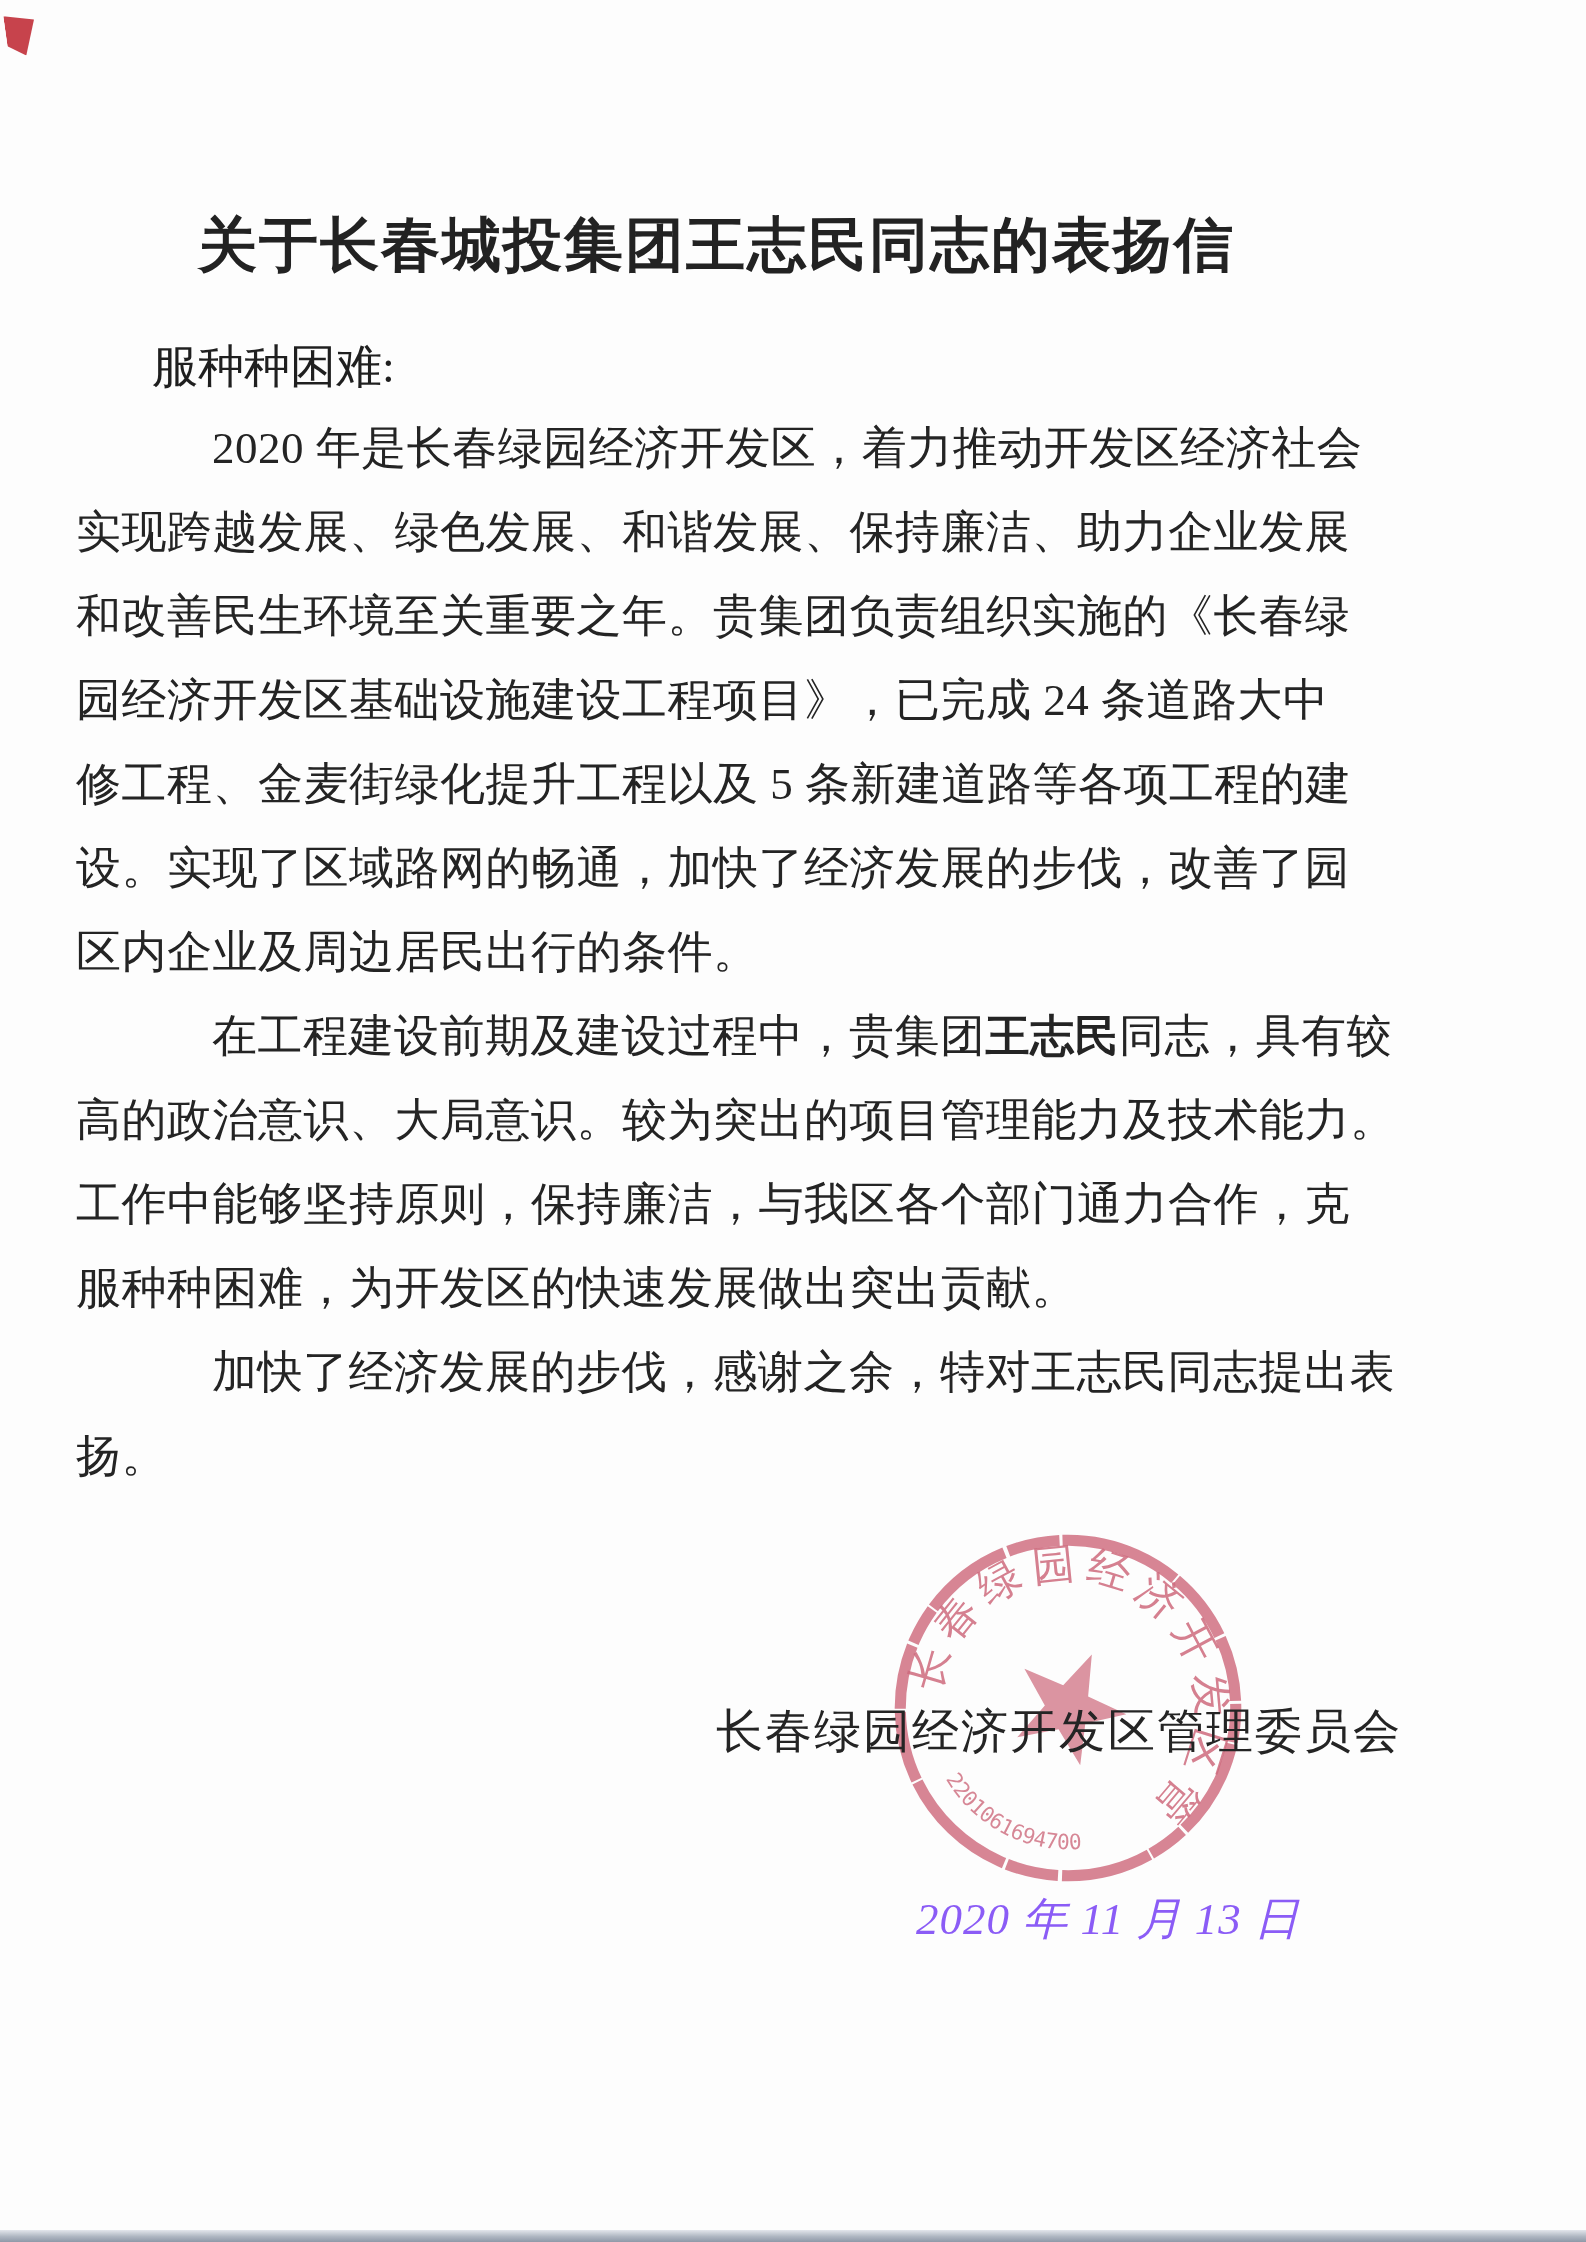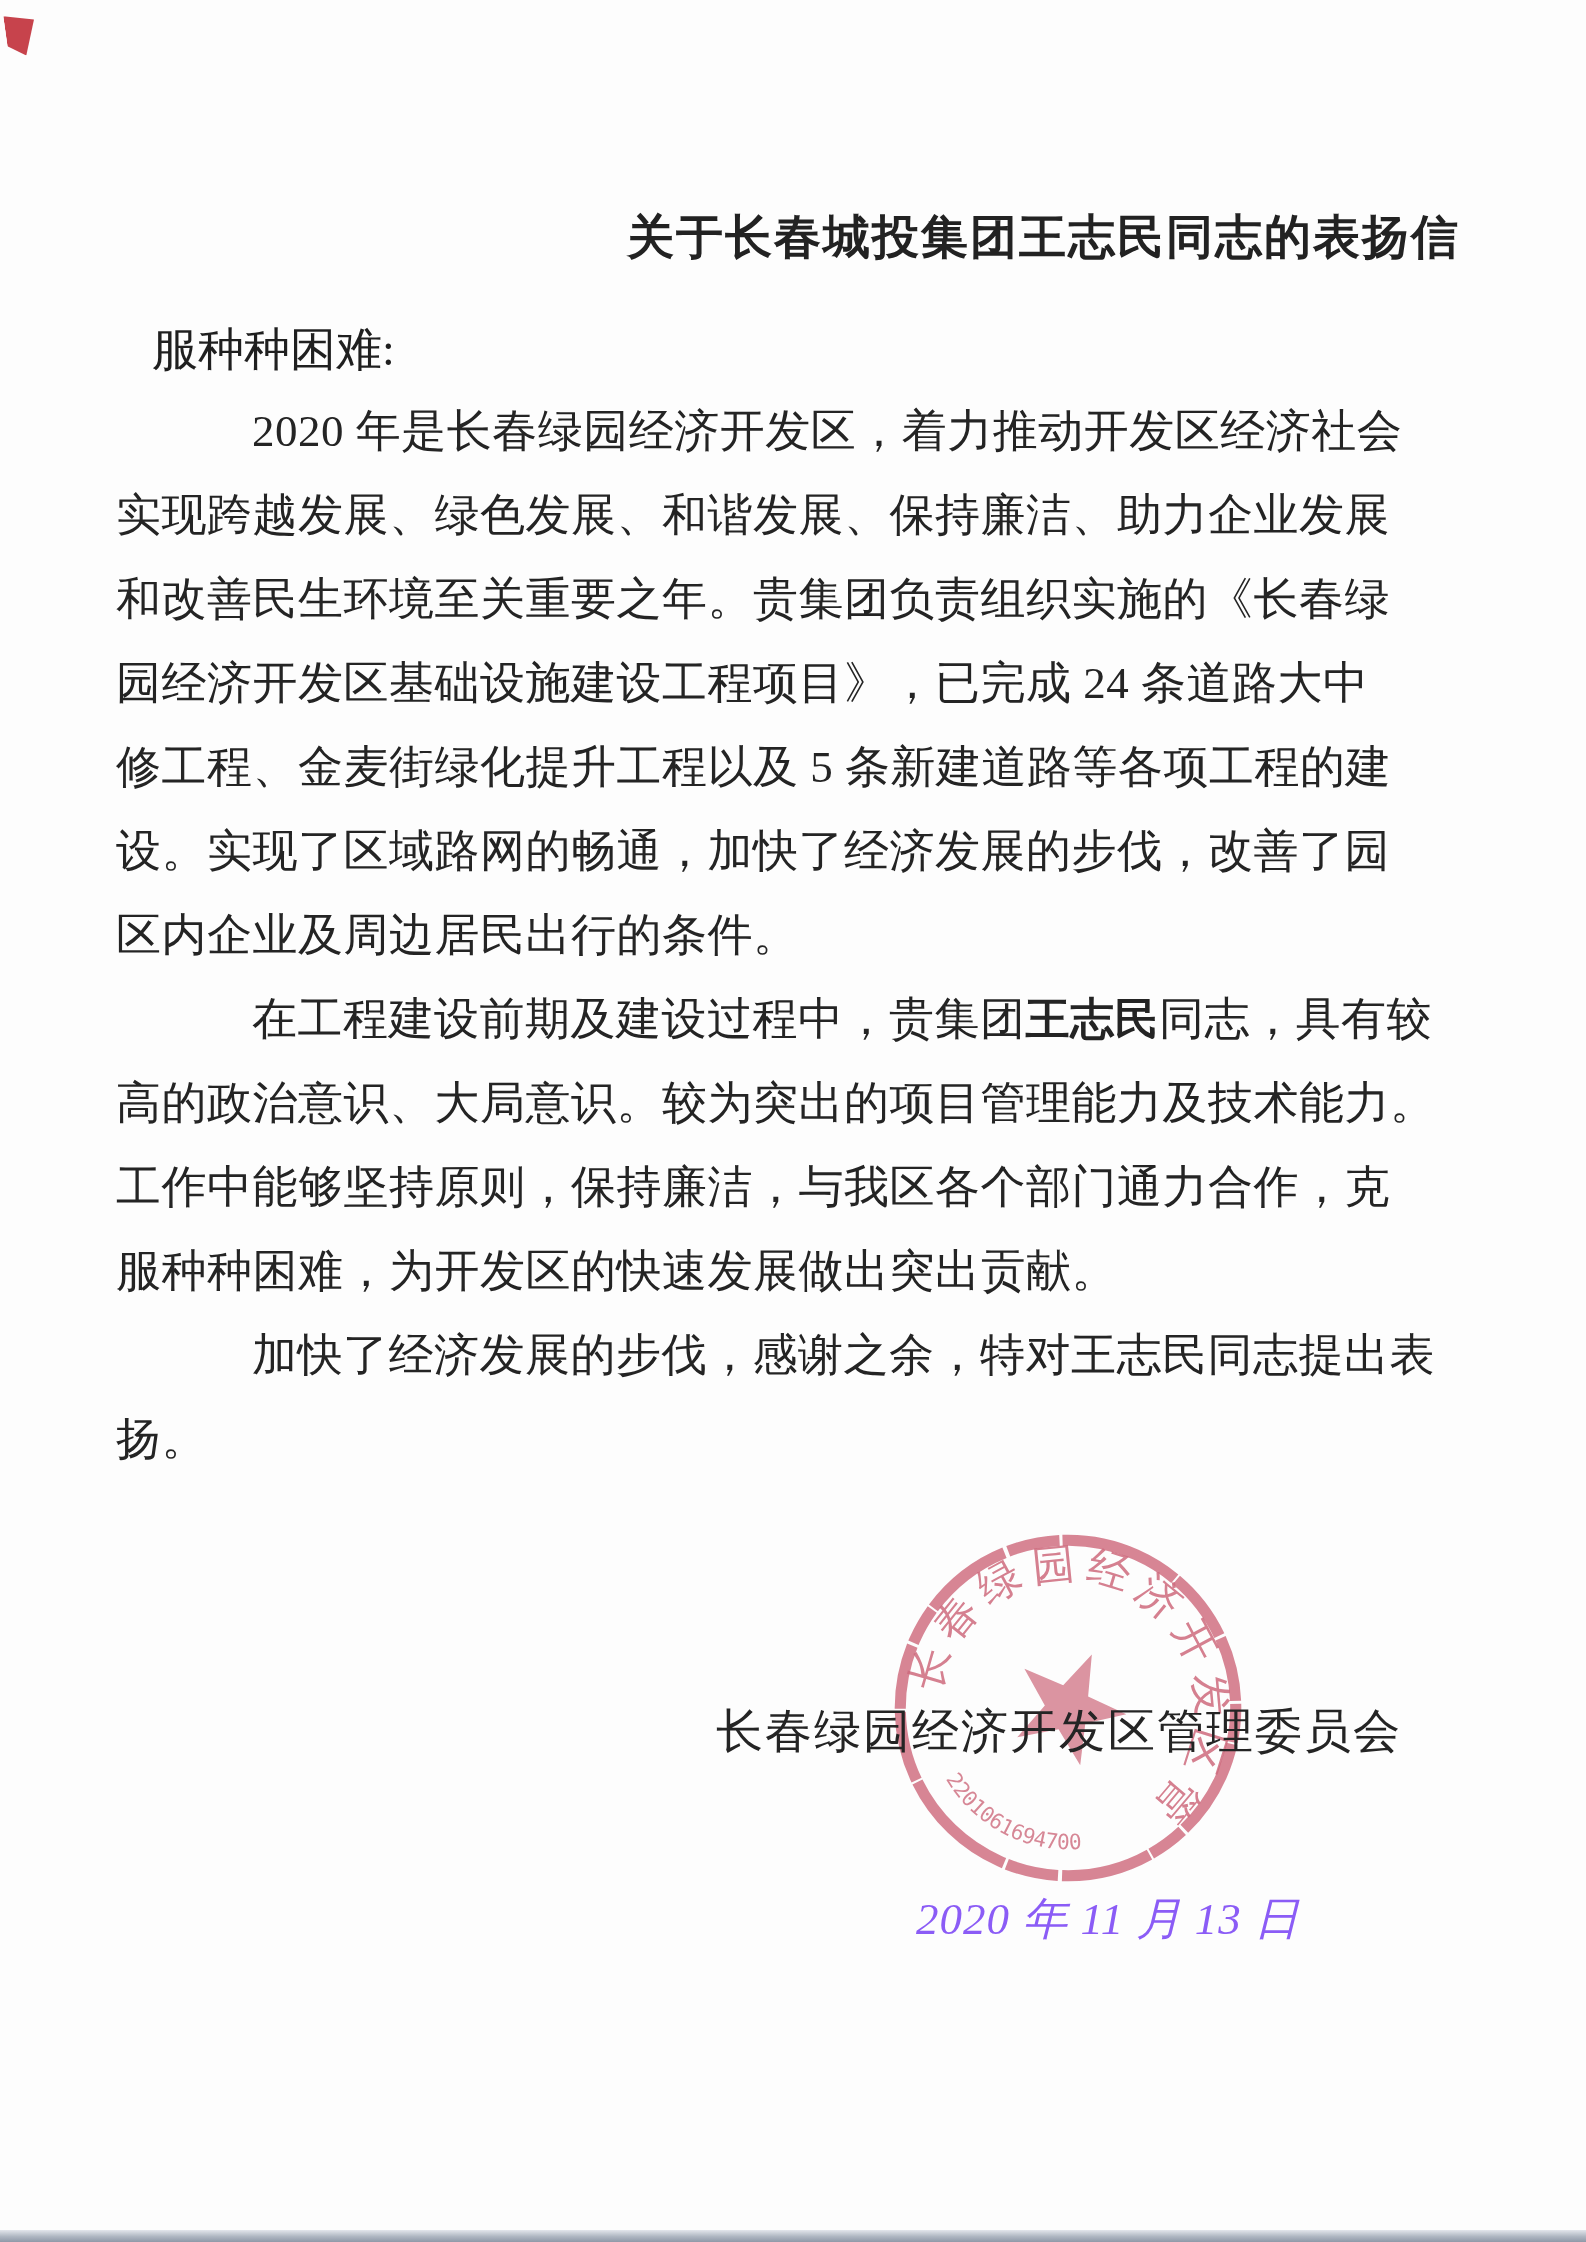--- a/index.html
+++ b/index.html
@@ -9,32 +9,32 @@
     width:1586px; height:2242px;
     background:#fefefef9;
     background-color:#fdfdfd;
     overflow:hidden;
     font-family:"Liberation Serif","DejaVu Serif",serif;
     color:#1f1f1f;
   }
   .title {
     margin:206px 0 16px 198px;
     width:1262px;
-    text-align:right;
-    font-size:47px;
+    text-align:left;
+    font-size:59px;
     font-weight:bold;
     letter-spacing:2px;
     color:#222;
   }
   .salutation {
     margin:52px 0 0 152px;
     font-size:46px;
     height:58px; line-height:58px;
   }
-  .body-text { margin:10px 0 0 116px; width:1270px; }
+  .body-text { margin:10px 0 0 76px; width:1270px; }
   .line {
     height:84px; line-height:84px;
     font-size:45px;
     white-space:nowrap;
     letter-spacing:0.5px;
     color:#242424;
   }
   .line.indent { text-indent:136px; }
   .emph { font-weight:bold; font-family:Liberation Sans, sans-serif; font-size:44px; }
   .signature {

